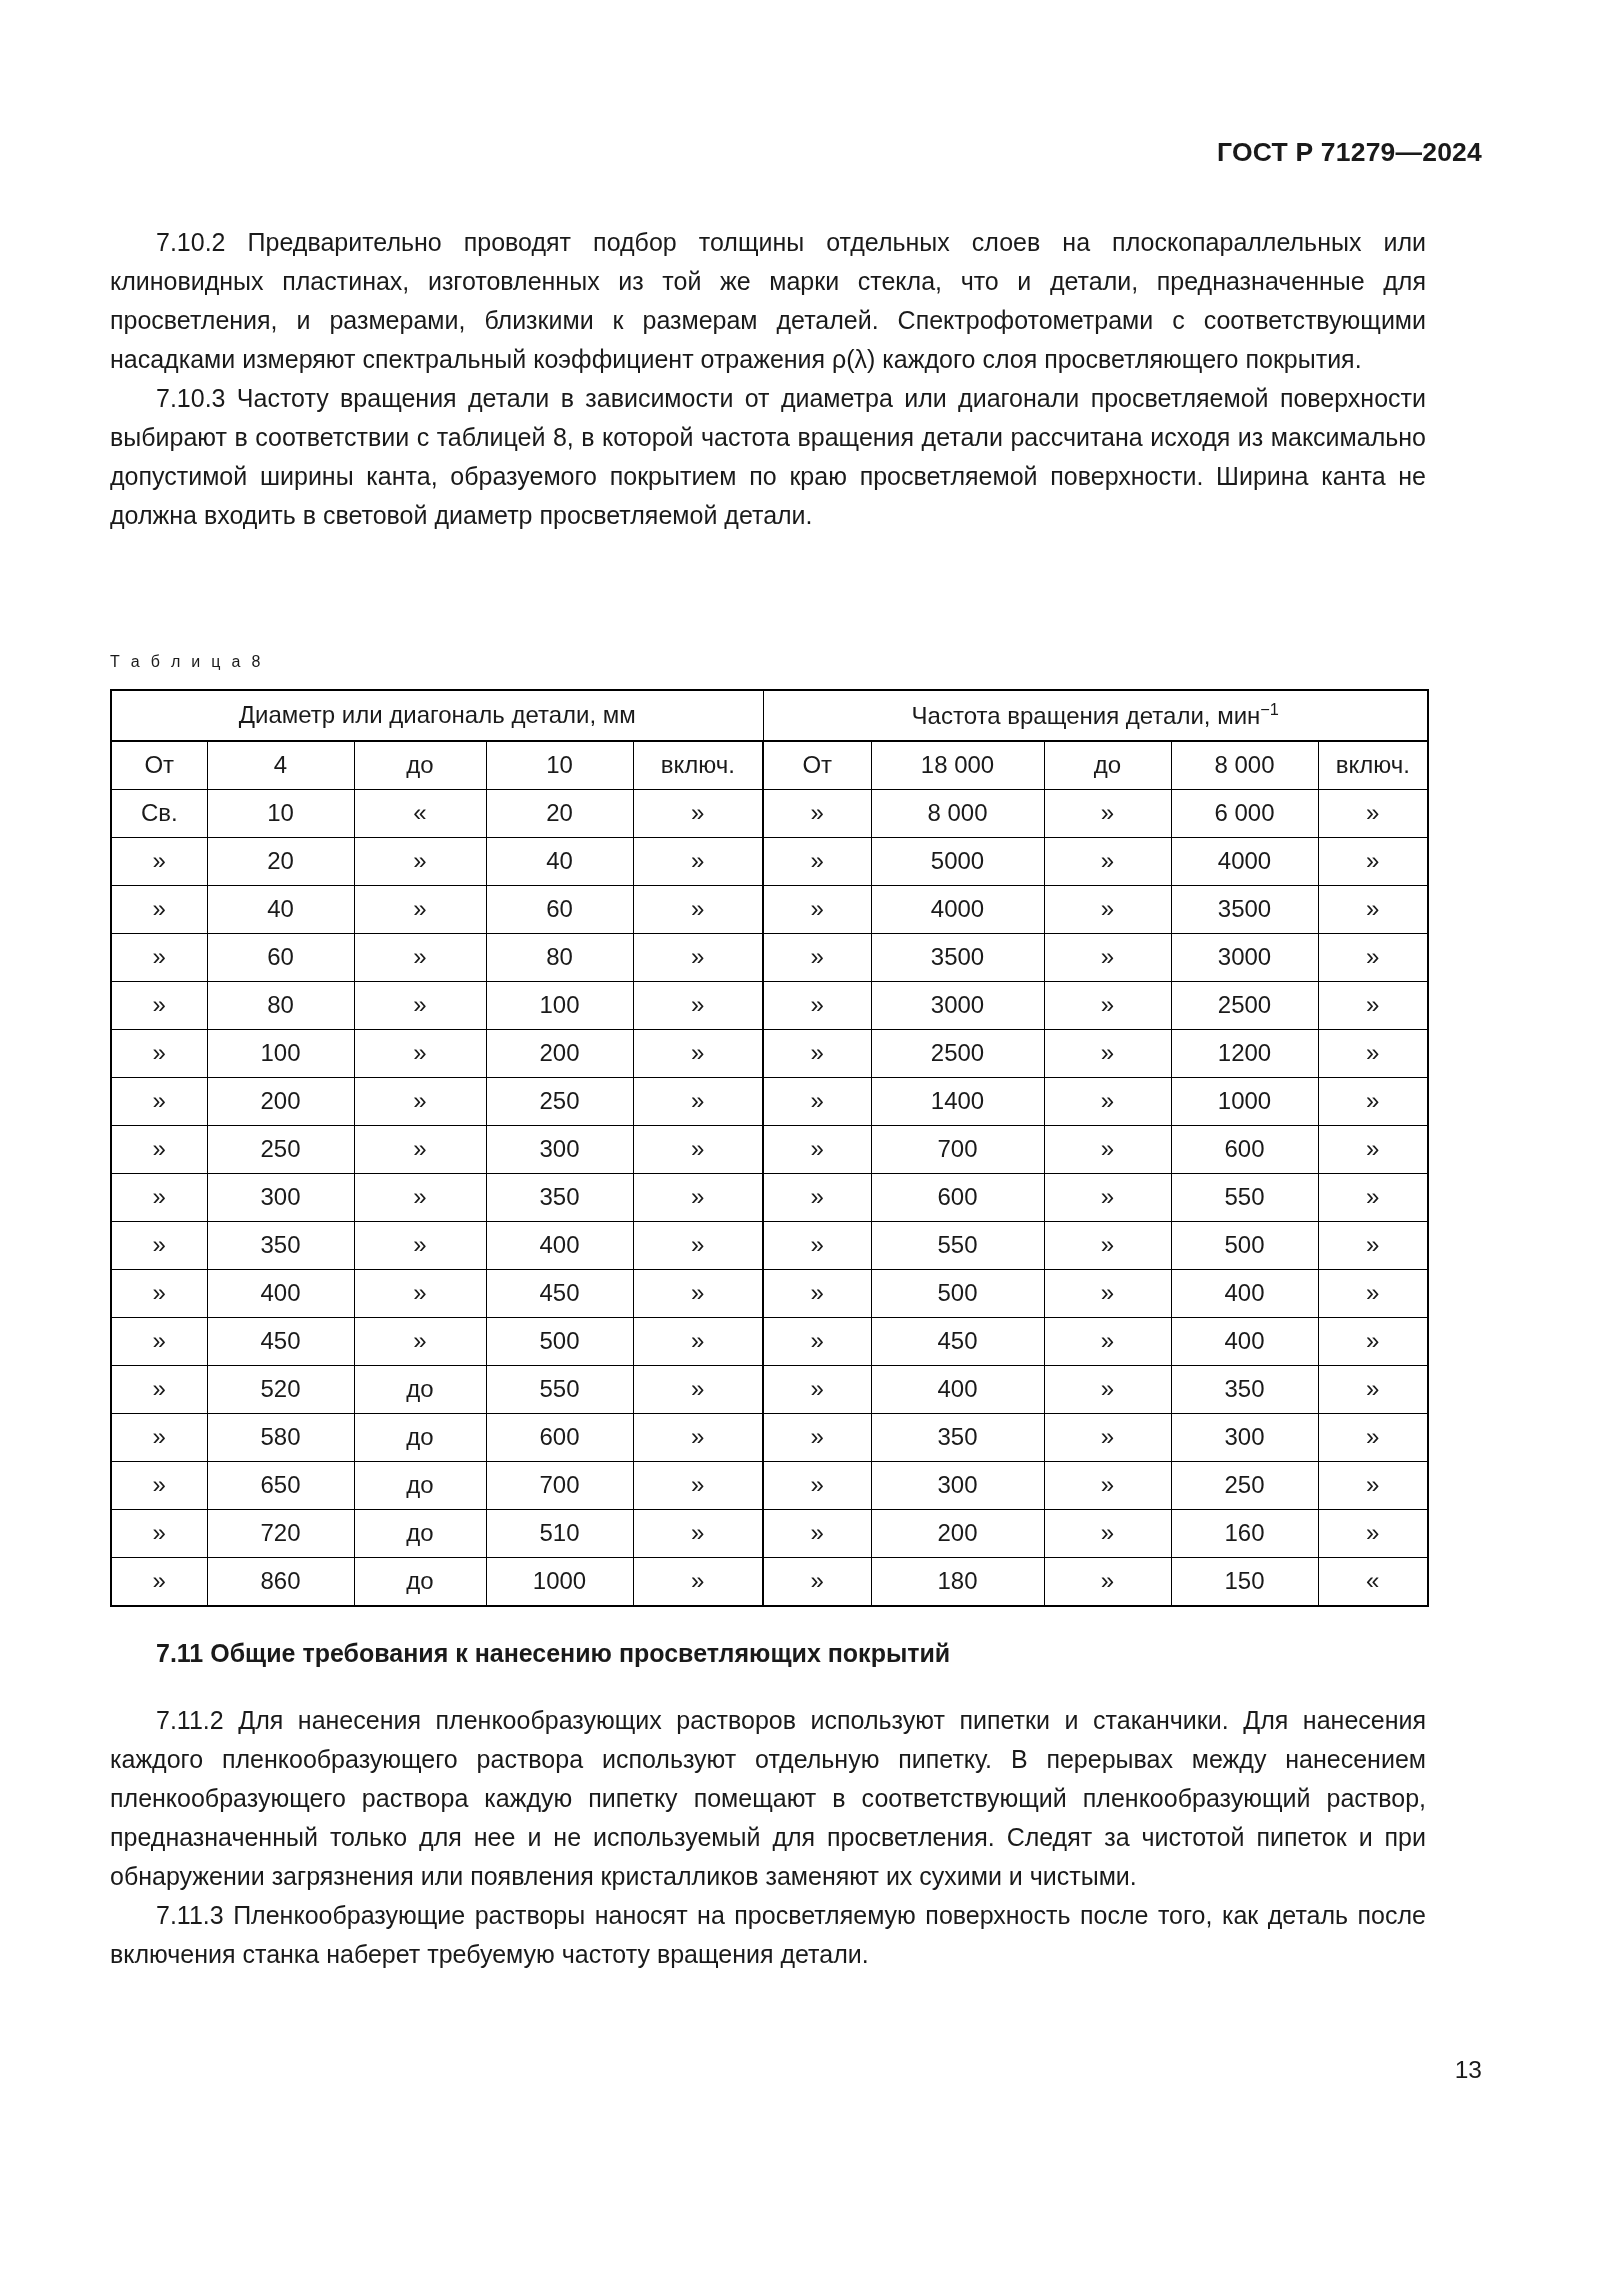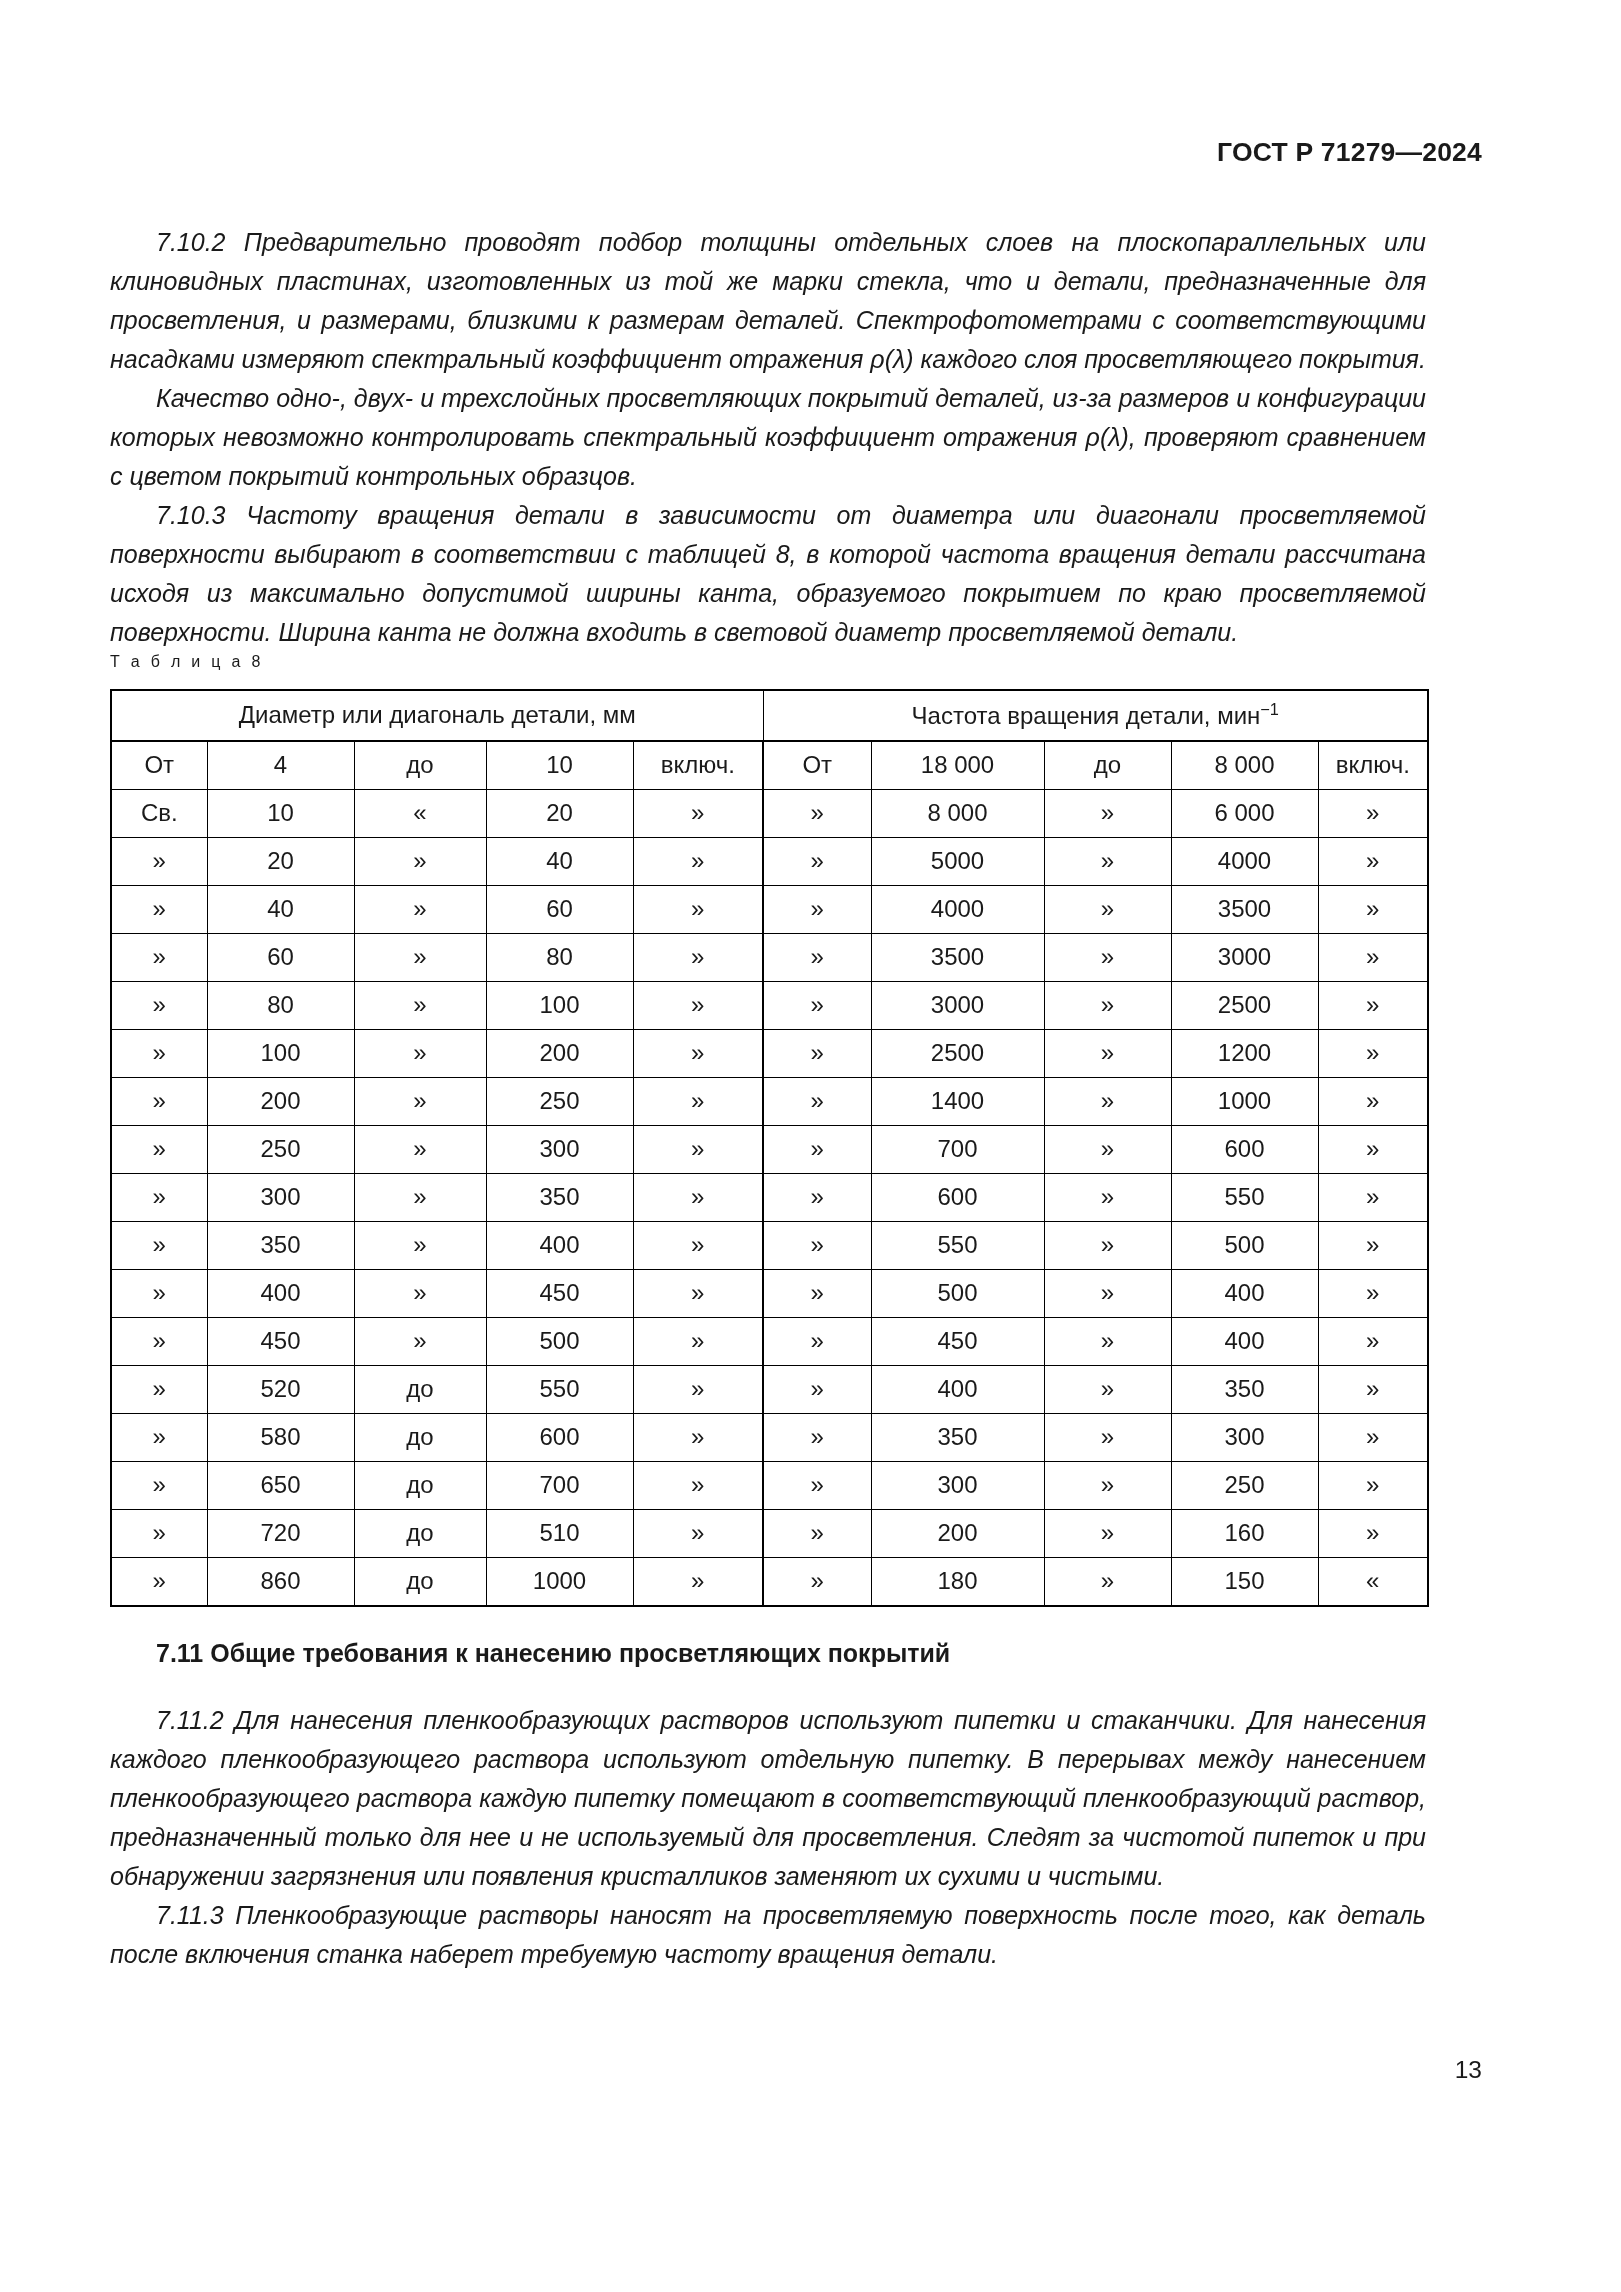--- a/index.html
+++ b/index.html
@@ -42,21 +42,20 @@
     width: 1316px;
   }
   p.body {
     margin: 0;
     font-size: 25px;
     line-height: 39px;
     text-align: justify;
     text-justify: inter-word;
     text-indent: 46px;
     hyphens: manual;
-    font-style: italic;
   }
   .sup { font-size: 0.68em; vertical-align: super; }
 
   
   .table-caption {
     position: absolute;
     left: 110px;
     top: 653px;
     font-size: 16px;
     letter-spacing: 3.3px;
@@ -139,21 +138,20 @@
 </style>
 </head>
 <body>
 
 <div class="page">
 
   <div class="doc-header">ГОСТ Р 71279—2024</div>
 
   <div class="content">
     <p class="body">7.10.2 Предварительно проводят подбор толщины отдельных слоев на плоскопараллельных или клиновидных пластинах, изготовленных из той же марки стекла, что и детали, предназначенные для просветления, и размерами, близкими к размерам деталей. Спектрофотометрами с соответствующими насадками измеряют спектральный коэффициент отражения ρ(λ) каждого слоя просветляющего покрытия.</p>
-    <p class="body">Качество одно-, двух- и трехслойных просветляющих покрытий деталей, из-за размеров и конфигурации которых невозможно контролировать спектральный коэффициент отражения ρ(λ), проверяют сравнением с цветом покрытий контрольных образцов.</p>
     <p class="body">7.10.3 Частоту вращения детали в зависимости от диаметра или диагонали просветляемой поверхности выбирают в соответствии с таблицей 8, в которой частота вращения детали рассчитана исходя из максимально допустимой ширины канта, образуемого покрытием по краю просветляемой поверхности. Ширина канта не должна входить в световой диаметр просветляемой детали.</p>
   </div>
 
   <div class="table-caption">Т а б л и ц а  8</div>
 
   <div class="table-wrap">
     <table class="t8">
       <colgroup>
         <col class="c-from">
           <col class="c-v1">

